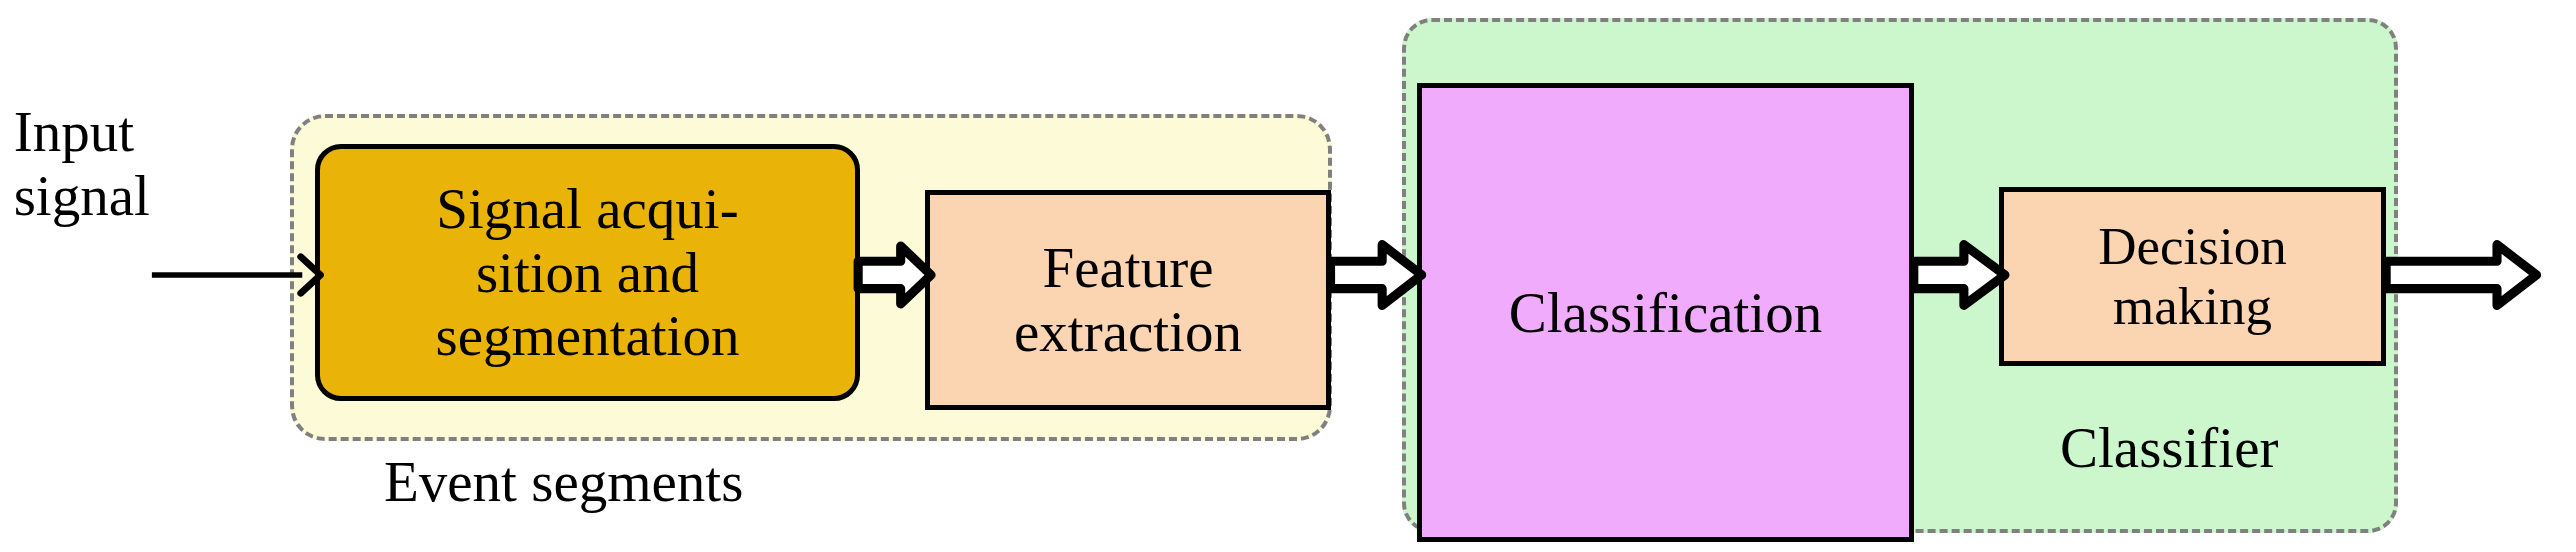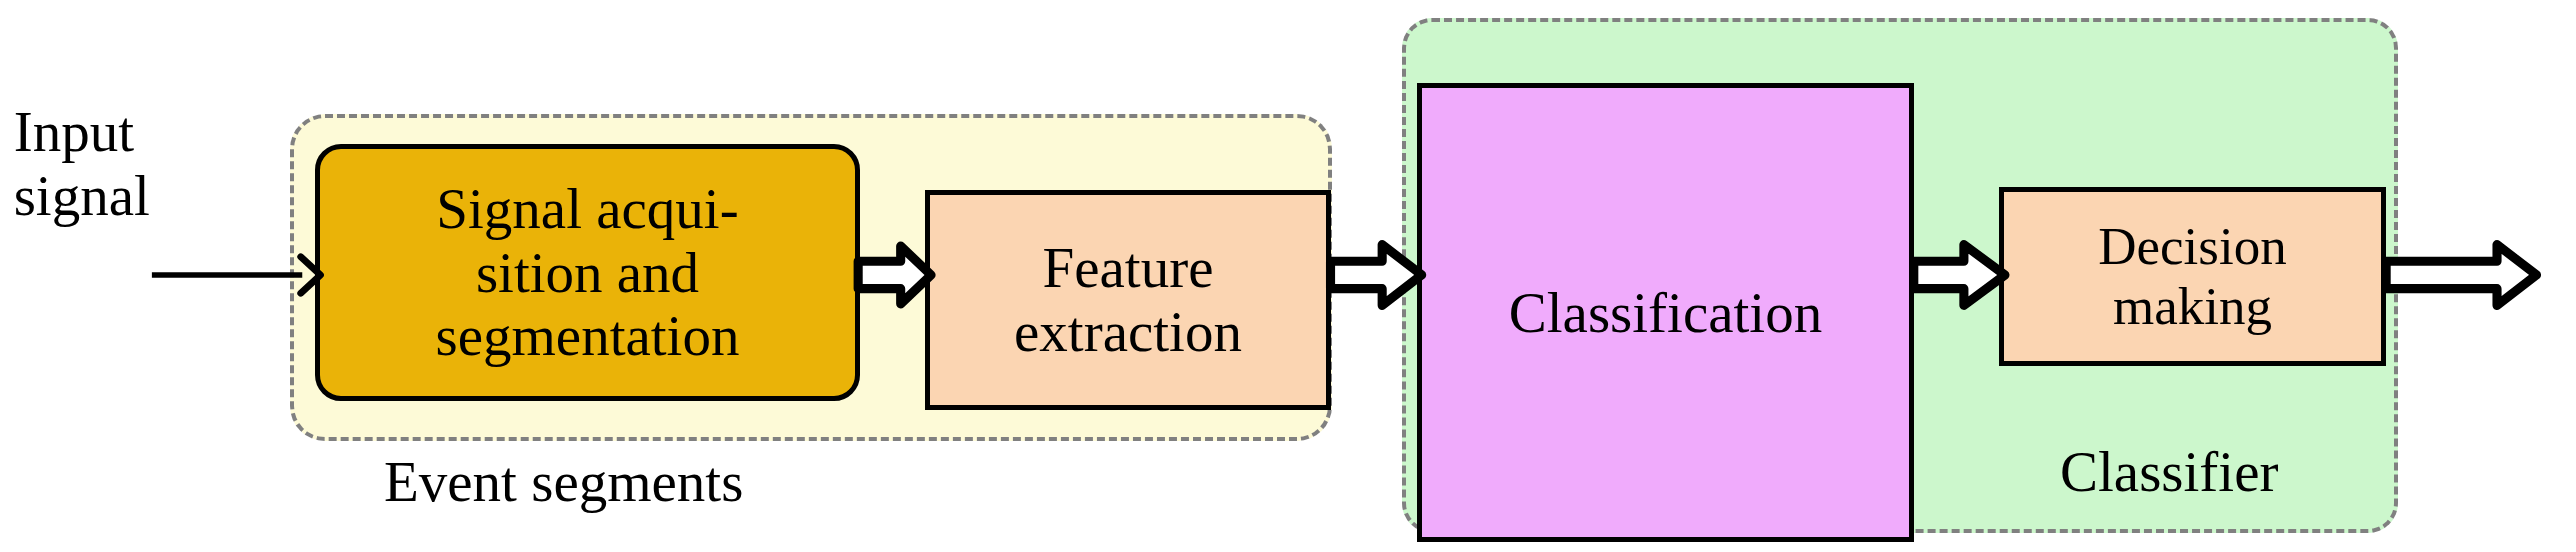--- a/index.html
+++ b/index.html
@@ -44,21 +44,21 @@
     left:1999px;top:187px;width:387px;height:179px;
     background:#FBD5B2;font-size:53px;justify-content:center;
   }
   .box-label{display:block;white-space:pre-line;}
 
   
   .freetext{position:absolute;font-size:57px;line-height:1.12;white-space:pre-line;}
   #label-input{left:13.7px;top:100px;text-align:left;}
   #label-class{left:2406px;top:182px;}
   #label-event-segments{left:361px;top:450px;margin-left:23px;}
-  #label-classifier{left:2060px;top:416px;margin-top:24px;}
+  #label-classifier{left:2060px;top:416px;}
 
   
   #arrow-layer{position:absolute;left:0;top:0;width:2576px;height:553px;
                pointer-events:none;}
 </style>
 </head>
 <body>
 
 <div id="stage">
 

